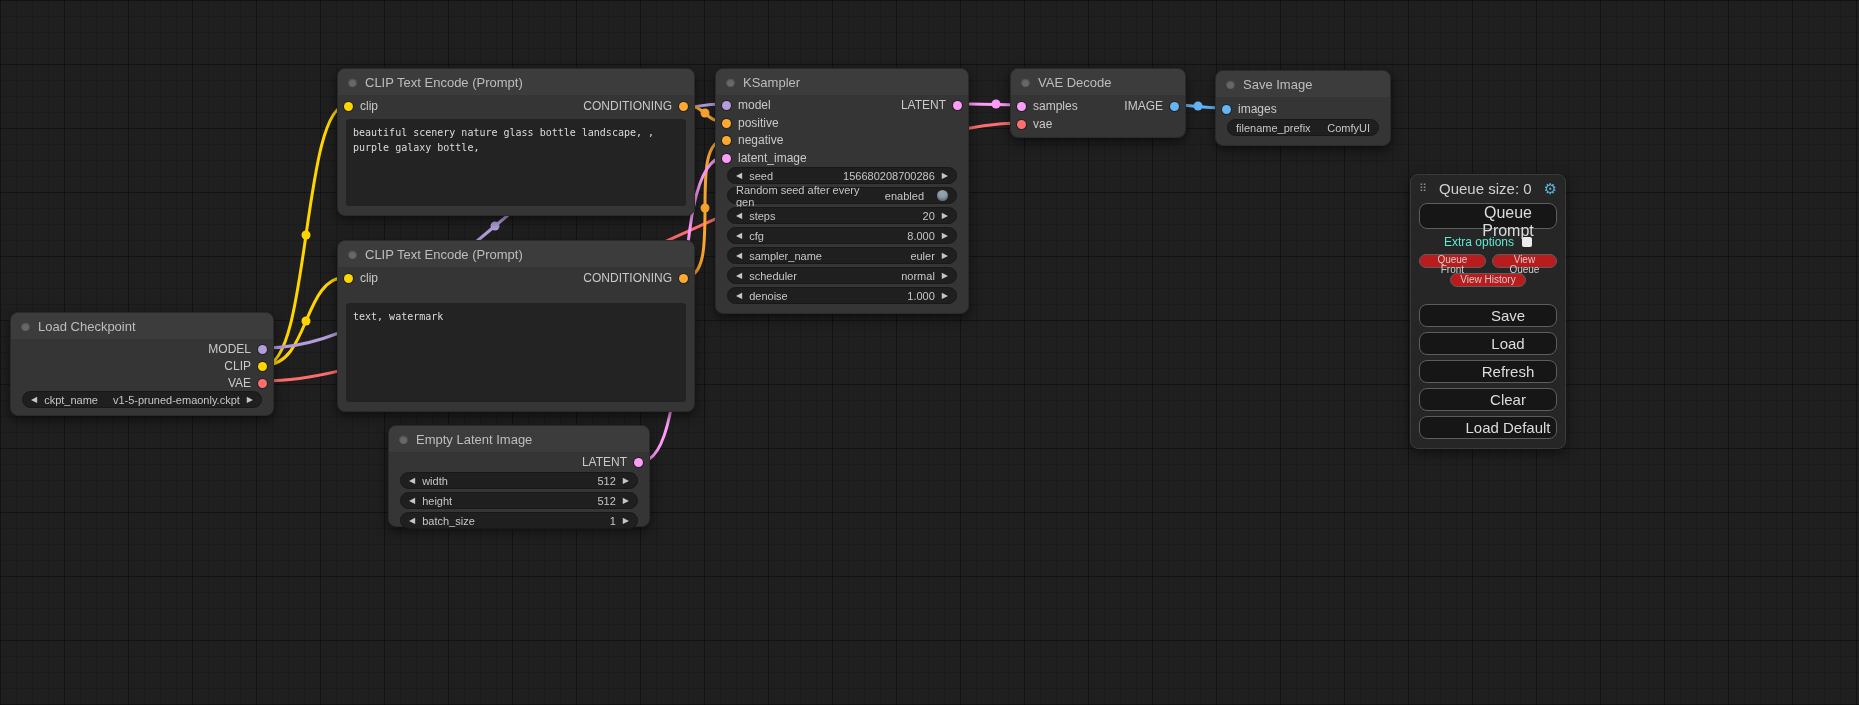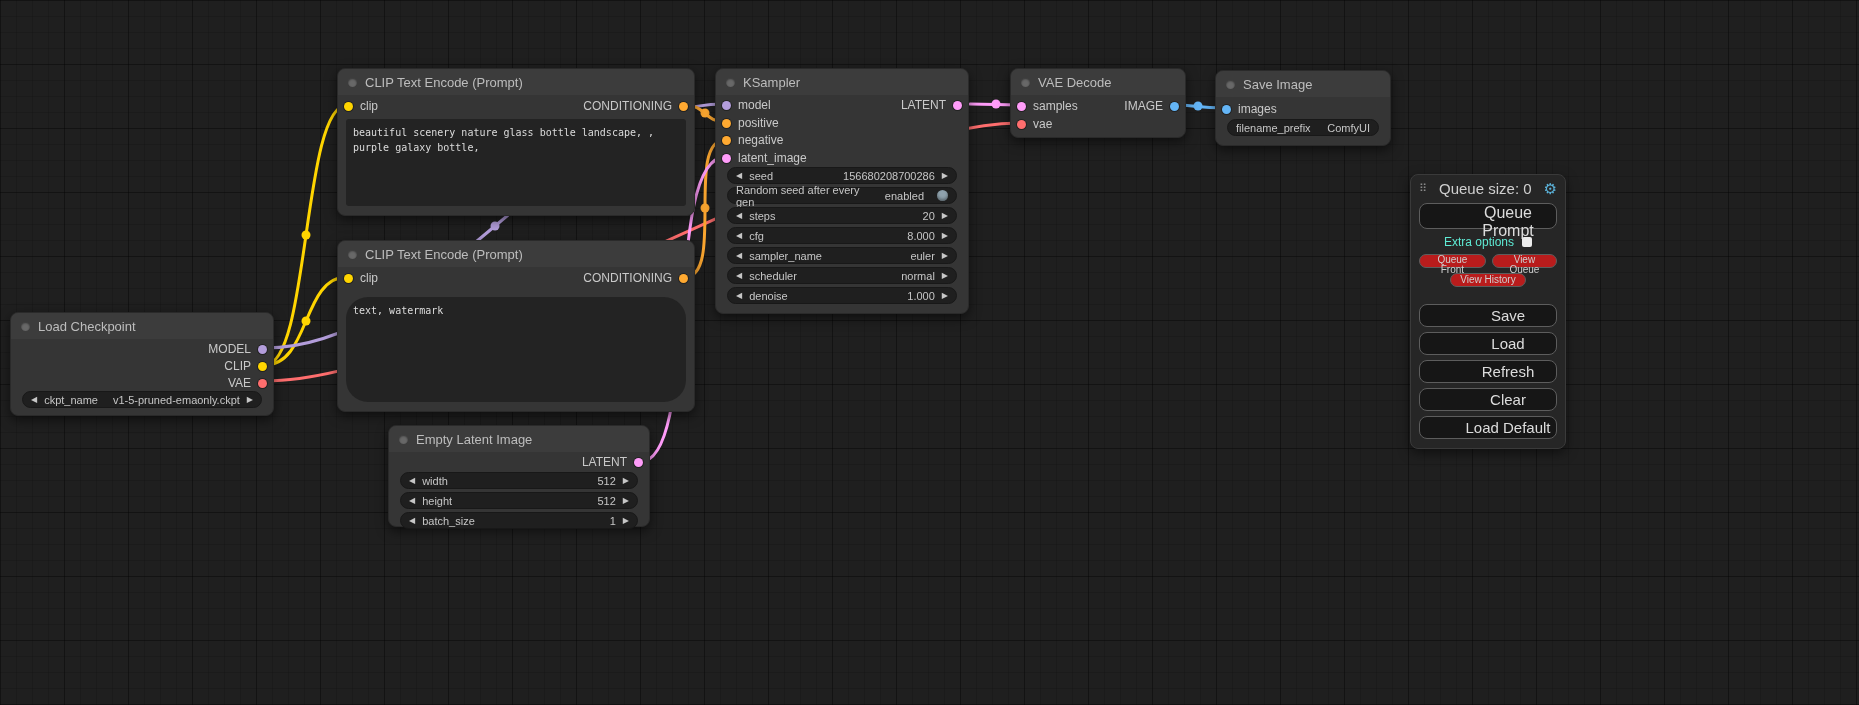--- a/index.html
+++ b/index.html
@@ -136,21 +136,21 @@
       <span>CLIP Text Encode (Prompt)</span>
     </div>
     <div class="slot in" style="top:29px">
       <span class="dot" style="background: rgb(255, 213, 0);"></span>
       <span>clip</span>
     </div>
     <div class="slot out" style="top:29px">
       <span>CONDITIONING</span>
       <span class="dot" style="background: rgb(255, 169, 49);"></span>
     </div>
-    <div class="prompt" style="top:56px;bottom:9px;border-radius:22px;">text, watermark</div>
+    <div class="prompt" style="top:62px;bottom:9px;">text, watermark</div>
   </div>
 
   <div class="node" style="left:388px;top:425px;width:262px;height:102px;">
     <div class="node-title">
       <span class="collapse-dot"></span>
       <span>Empty Latent Image</span>
     </div>
     <div class="slot out" style="top:28px">
       <span>LATENT</span>
       <span class="dot" style="background: rgb(255, 156, 249);"></span>

